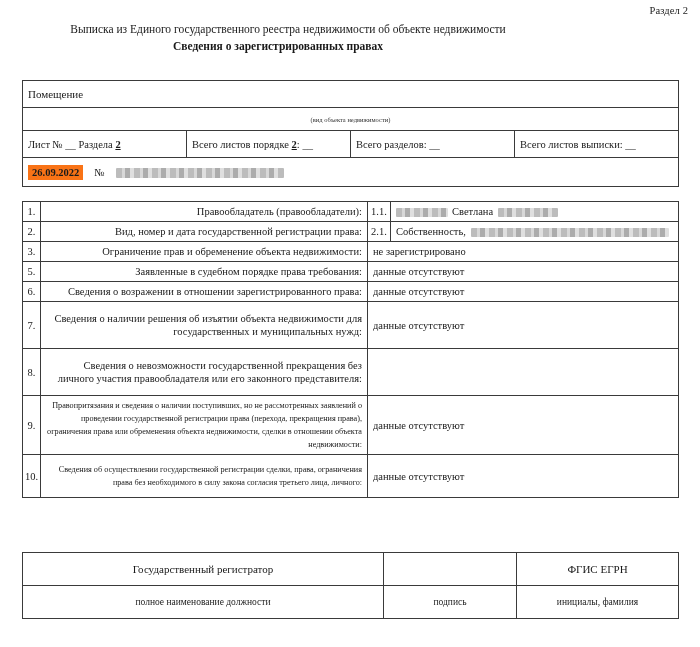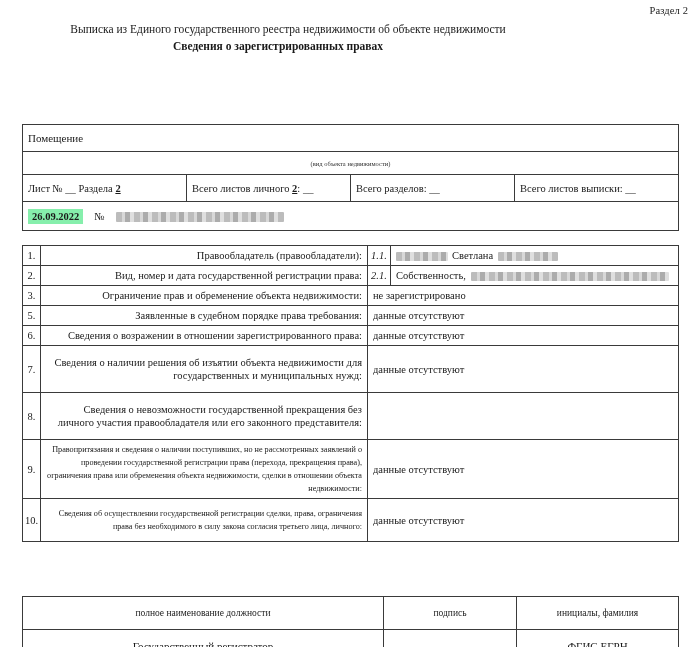--- a/index.html
+++ b/index.html
@@ -51,21 +51,20 @@
     font-weight: bold;
     line-height: 15px;
   }
 
   
   .tbl {
     border-collapse: collapse;
     table-layout: fixed;
     width: 100%;
     font-size: 10.5px;
-    margin-top: 44px;
   }
   .tbl td {
     border: 1px solid #3a3a3a;
     padding: 3px 5px;
     vertical-align: middle;
     line-height: 13px;
   }
 
   
   .top-block {
@@ -85,21 +84,21 @@
     color: #333;
     padding-top: 1px;
     padding-bottom: 1px;
   }
   .sheets-row td { height: 20px; }
   .u { font-weight: bold; text-decoration: underline; }
   .blank { letter-spacing: 0px; }
 
   .date-row td { height: 22px; }
   .hl-pink {
-    background: #86efac;
+    background: #f97316;
     font-weight: bold;
     padding: 1px 4px;
     display: inline-block;
   }
   .hl-pink-sm {
     background: #f6b0c4;
     font-weight: bold;
     padding: 0px 3px;
     display: inline-block;
   }
@@ -136,21 +135,20 @@
     padding-left: 1px !important;
     padding-right: 1px !important;
   }
   .col-label { width: 316px; text-align: right; }
   .col-sub {
     width: 18px;
     text-align: left;
     padding-left: 3px !important;
     padding-right: 1px !important;
     vertical-align: top;
-    font-style: italic;
   }
   .col-val { }
   .small-txt { font-size: 8.2px; line-height: 12.5px; }
   .mid-txt { font-size: 10.5px; line-height: 14px; }
 
   
   .foot-block {
     position: absolute;
     left: 22px;
     top: 552px;
@@ -194,21 +192,21 @@
           <td class="cell-caption" colspan="4">(вид объекта недвижимости)</td>
         </tr>
         <tr class="sheets-row">
           <td style="width:170px">
             <span>Лист №</span>
             <span class="blank">__</span>
             <span>Раздела</span>
             <span class="u">2</span>
           </td>
           <td style="width:190px">
-            <span>Всего листов личного</span>
+            <span>Всего листов порядке</span>
             <span class="u">2</span><span>:</span>
             <span class="blank">__</span>
           </td>
           <td style="width:122px">
             <span>Всего разделов:</span>
             <span class="blank">__</span>
           </td>
           <td>
             <span>Всего листов выписки:</span>
             <span class="blank">__</span>
@@ -291,28 +289,28 @@
           <td class="col-val mid-txt" colspan="2">данные отсутствуют</td>
         </tr>
       </tbody>
     </table>
   </div>
 
   <div class="foot-block">
     <table class="tbl">
       <tbody>
         <tr>
+          <td class="f-c1 f-top">Государственный регистратор</td>
+          <td class="f-c2 f-top"></td>
+          <td class="f-c3 f-top">ФГИС ЕГРН</td>
+        </tr>
+        <tr>
           <td class="f-c1 f-bot">полное наименование должности</td>
           <td class="f-c2 f-bot">подпись</td>
           <td class="f-c3 f-bot">инициалы, фамилия</td>
         </tr>
-        <tr>
-          <td class="f-c1 f-top">Государственный регистратор</td>
-          <td class="f-c2 f-top"></td>
-          <td class="f-c3 f-top">ФГИС ЕГРН</td>
-        </tr>
       </tbody>
     </table>
   </div>
 
   <div class="mp">М.П.</div>
 
 </div>
 
 </body></html>

